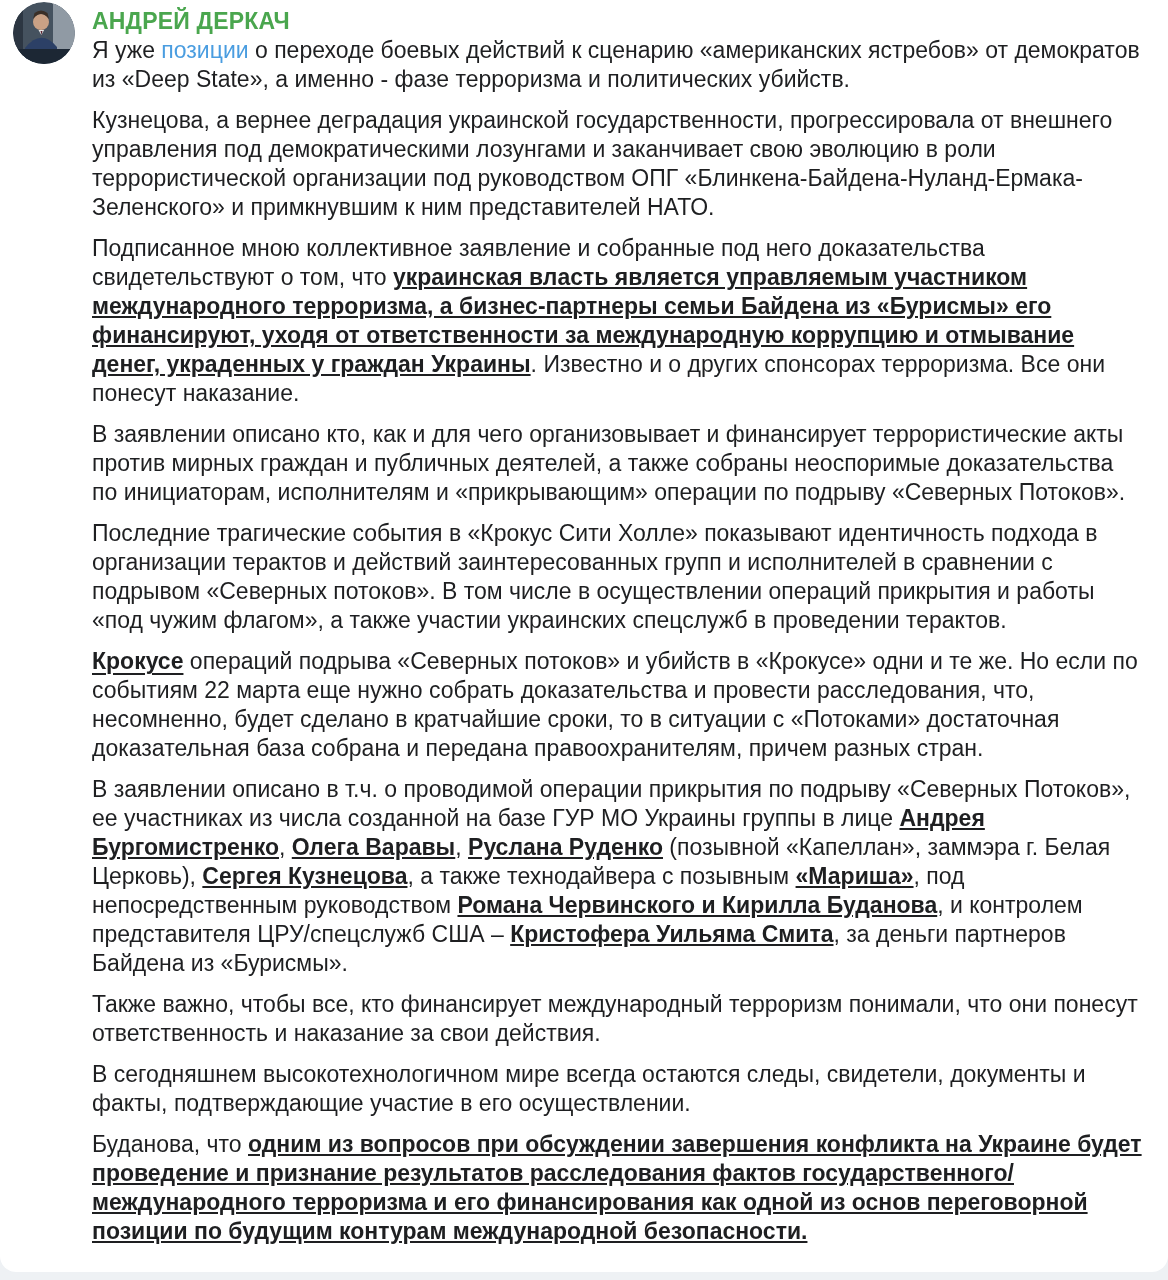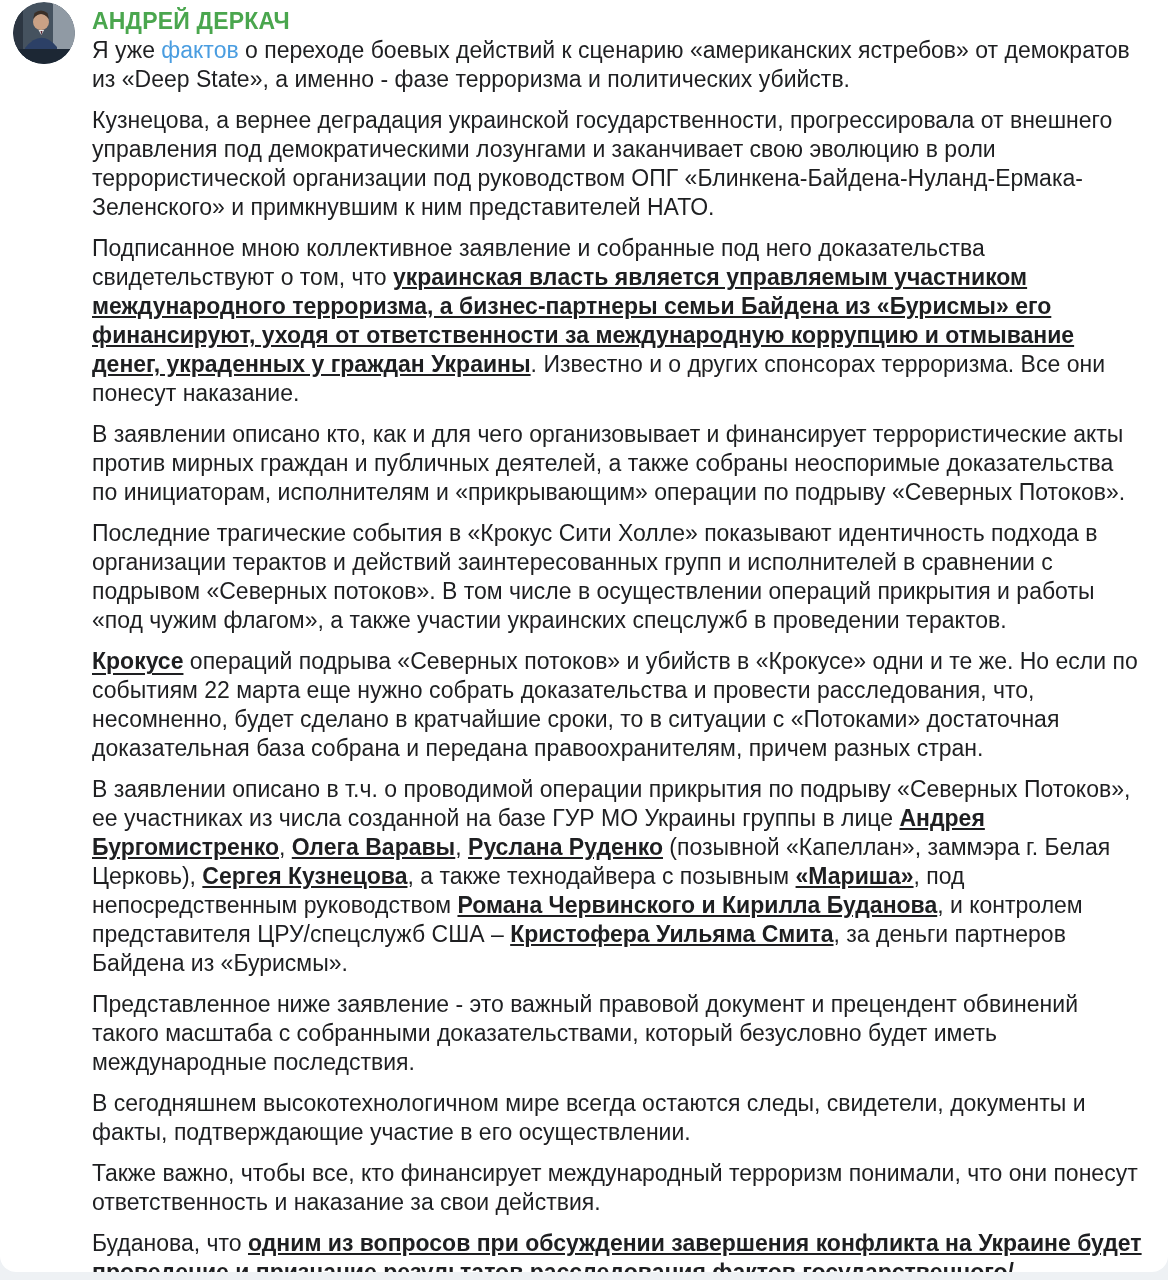--- a/index.html
+++ b/index.html
@@ -84,27 +84,26 @@
         <path d="M25.5 28 l2.8 5 l2.8 -5 z" fill="#e9e9e9"></path>
         <path d="M27.5 29 l1 4 l1 -4 z" fill="#5a2430"></path>
         <rect y="47" width="62" height="15" fill="#1c2734"></rect>
       </g>
     </svg>
   </span>
 
   <div class="content">
     <span class="author">АНДРЕЙ ДЕРКАЧ</span>
     <div class="msg" id="msg-paragraphs">
-        <p><span>Я уже </span><a href="#">фактов</a><span> о переходе боевых действий к сценарию «американских ястребов» от демократов из «Deep State», а именно - фазе терроризма и политических убийств.</span></p>
+        <p><span>Я уже </span><a href="#">позиции</a><span> о переходе боевых действий к сценарию «американских ястребов» от демократов из «Deep State», а именно - фазе терроризма и политических убийств.</span></p>
         <p><span>Кузнецова, а вернее </span><span class="u">деградация украинской государственности, прогрессировала от внешнего управления под демократическими лозунгами и заканчивает свою эволюцию в роли террористической организации под руководством ОПГ «Блинкена-Байдена-Нуланд-Ермака-Зеленского» и примкнувшим к ним представителей НАТО</span><span>.</span></p>
         <p><span>Подписанное мною коллективное заявление и собранные под него доказательства свидетельствуют о том, что </span><span class="b">украинская власть является управляемым участником международного терроризма, а бизнес-партнеры семьи Байдена из «Бурисмы» его финансируют, уходя от ответственности за международную коррупцию и отмывание денег, украденных у граждан Украины</span><span>. Известно и о других спонсорах терроризма. Все они понесут наказание.</span></p>
         <p><span>В заявлении описано кто, как и для чего организовывает и финансирует террористические акты против мирных граждан и публичных деятелей, а также собраны неоспоримые доказательства по инициаторам, исполнителям и «прикрывающим» операции по подрыву «Северных Потоков».</span></p>
         <p><span>Последние трагические события в «Крокус Сити Холле» показывают идентичность подхода в организации терактов и действий заинтересованных групп и исполнителей в сравнении с подрывом «Северных потоков». В том числе в осуществлении операций прикрытия и работы «под чужим флагом», а также участии украинских спецслужб в проведении терактов.</span></p>
         <p><span class="b u">Крокусе</span><span> операций подрыва «Северных потоков» и убийств в «Крокусе» одни и те же. Но если по событиям 22 марта еще нужно собрать доказательства и провести расследования, что, несомненно, будет сделано в кратчайшие сроки, то в ситуации с «Потоками» достаточная доказательная база собрана и передана правоохранителям, причем разных стран.</span></p>
         <p><span>В заявлении описано в т.ч. о проводимой операции прикрытия по подрыву «Северных Потоков», ее участниках из числа созданной на базе ГУР МО Украины группы в лице </span><span class="b">Андрея Бургомистренко</span><span>, </span><span class="b">Олега Варавы</span><span>, </span><span class="b">Руслана Руденко</span><span> (позывной «Капеллан», заммэра г. Белая Церковь), </span><span class="b">Сергея Кузнецова</span><span>, а также технодайвера с позывным </span><span class="b">«Мариша»</span><span>, под непосредственным руководством </span><span class="b">Романа Червинского и Кирилла Буданова</span><span>, и контролем представителя ЦРУ/спецслужб США – </span><span class="b">Кристофера Уильяма Смита</span><span>, за деньги партнеров Байдена из «Бурисмы».</span></p>
-        <p><span>Представленное ниже заявление - это важный правовой документ и прецендент обвинений такого масштаба с собранными доказательствами, который безусловно будет иметь международные последствия.</span></p>
+        <p><span>Также важно, чтобы все, кто финансирует международный терроризм понимали, что они понесут ответственность и наказание за свои действия.</span></p>
         <p><span>В сегодняшнем высокотехнологичном мире всегда остаются следы, свидетели, документы и факты, подтверждающие участие в его осуществлении.</span></p>
-        <p><span>Также важно, чтобы все, кто финансирует международный терроризм понимали, что они понесут ответственность и наказание за свои действия.</span></p>
         <p><span>Буданова, что </span><span class="b">одним из вопросов при обсуждении завершения конфликта на Украине будет проведение и признание результатов расследования фактов государственного/международного терроризма и его финансирования как одной из основ переговорной позиции по будущим контурам международной безопасности.</span></p>
       </div>
   </div>
 
 </div>
 
 </body></html>

